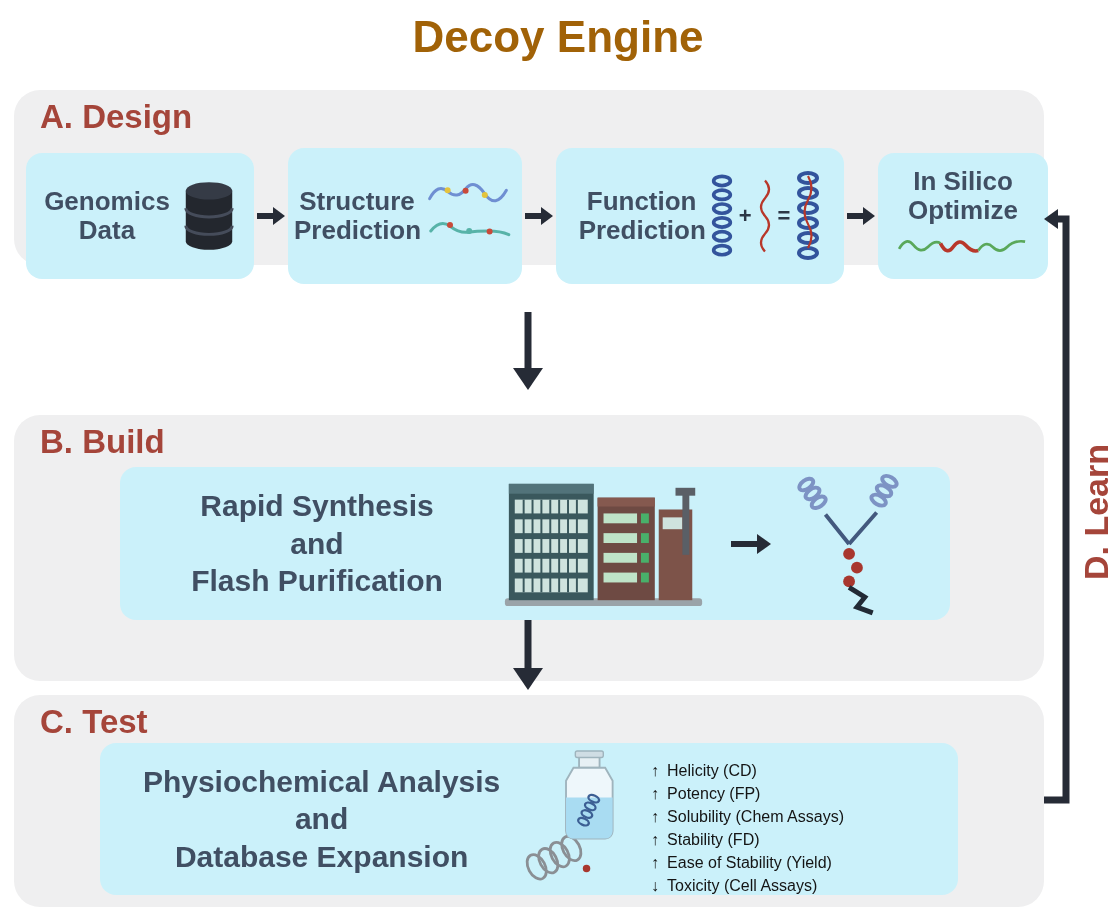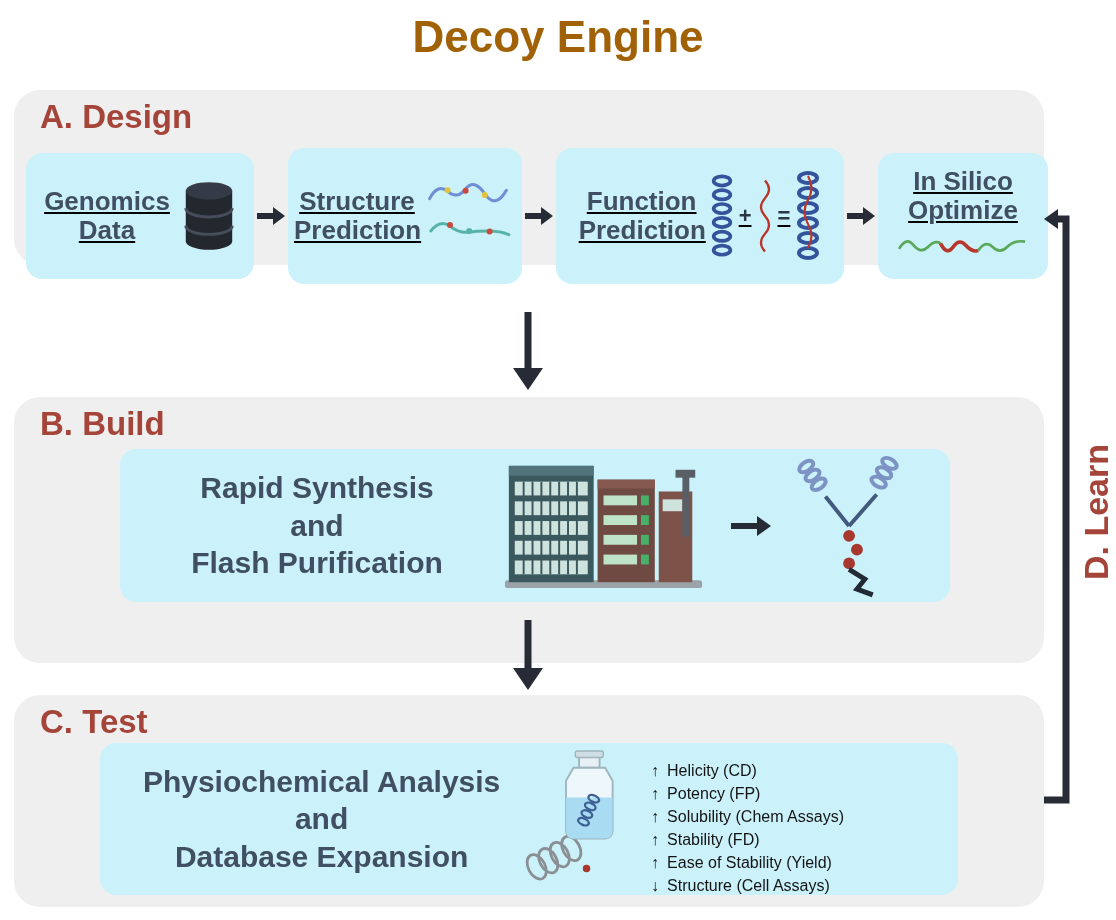--- a/index.html
+++ b/index.html
@@ -8,28 +8,28 @@
     font-family:"Liberation Sans", sans-serif;overflow:hidden;
   }
   .title{
     position:absolute;top:12px;left:0;width:100%;text-align:center;
     font-size:44px;font-weight:bold;color:#a16207;letter-spacing:0px;
   }
   .panel{
     position:absolute;left:14px;width:1030px;background:#efeff0;border-radius:26px;
   }
   #panel-a{top:90px;height:175px;}
-  #panel-b{top:397px;height:266px;}
+  #panel-b{top:415px;height:266px;}
   #panel-c{top:695px;height:212px;}
   .panel-heading{
     position:absolute;top:8px;left:26px;font-size:33px;font-weight:bold;color:#a5453a;
   }
   
   .steps-row{
-    position:absolute;top:58px;left:12px;display:flex;align-items:center;text-decoration:underline;
+    position:absolute;top:58px;left:12px;display:flex;align-items:center;
   }
   .step-box{
     background:#cbf1fa;border-radius:16px;display:flex;align-items:center;
     justify-content:center;box-sizing:border-box;
   }
   .step-label{
     font-size:26px;font-weight:bold;color:#404f63;text-align:center;line-height:1.12;
   }
   #box-genomics{width:228px;height:126px;gap:6px;padding:0 8px;}
   #box-genomics .step-label{width:132px;}
@@ -261,21 +261,21 @@
         <ellipse cx="0" cy="4" rx="6" ry="3.5"></ellipse>
           <ellipse cx="0" cy="13" rx="6" ry="3.5"></ellipse>
       </g>
     </svg>
     <div class="metrics">
       <div class="metric"><span class="m-arrow">↑</span><span>Helicity (CD)</span></div>
       <div class="metric"><span class="m-arrow">↑</span><span>Potency (FP)</span></div>
       <div class="metric"><span class="m-arrow">↑</span><span>Solubility (Chem Assays)</span></div>
       <div class="metric"><span class="m-arrow">↑</span><span>Stability (FD)</span></div>
       <div class="metric"><span class="m-arrow">↑</span><span>Ease of Stability (Yield)</span></div>
-      <div class="metric"><span class="m-arrow">↓</span><span>Structure (Cell Assays)</span></div>
+      <div class="metric"><span class="m-arrow">↓</span><span>Toxicity (Cell Assays)</span></div>
     </div>
   </div>
 </div>
 
 <svg class="abs" style="left:1044px;top:205px;" width="72" height="615">
   <path d="M 0 595 H 22 V 14 H 12" fill="none" stroke="#262b36" stroke-width="7"></path>
   <polygon points="14,4 14,24 0,14" fill="#262b36"></polygon>
 </svg>
 <div class="learn-label">D. Learn</div>
 

